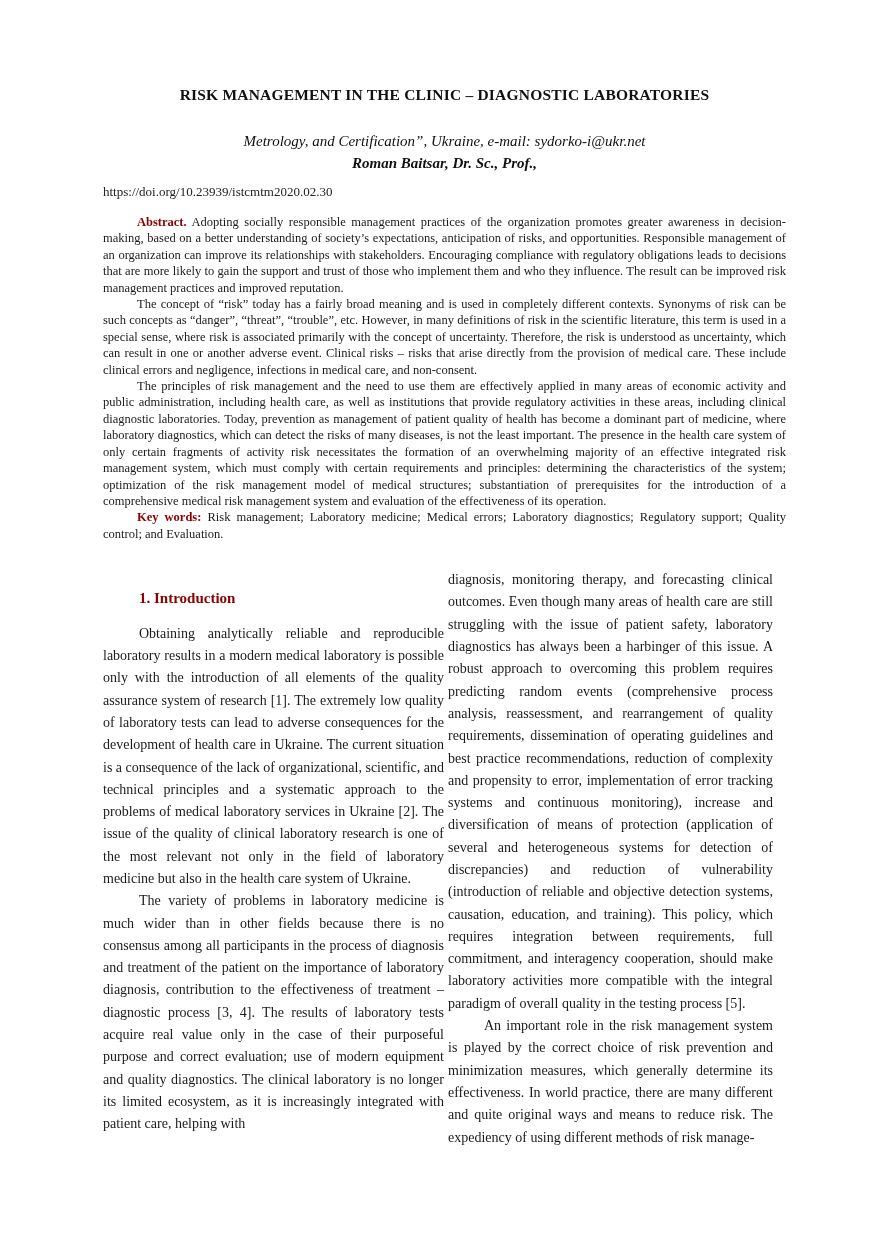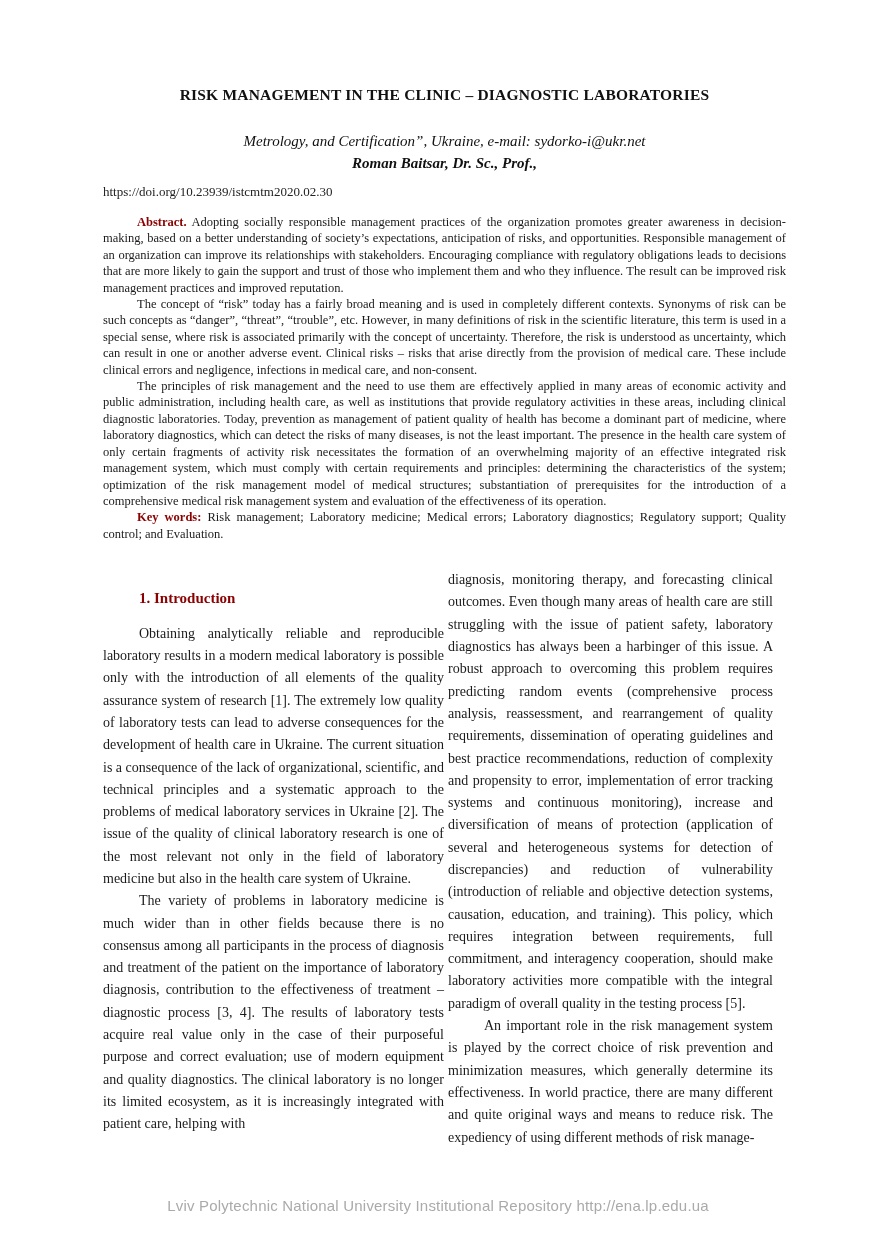--- a/index.html
+++ b/index.html
@@ -109,14 +109,13 @@
         <p class="indent">The variety of problems in laboratory medicine is much wider than in other fields because there is no consensus among all participants in the process of diagnosis and treatment of the patient on the importance of laboratory diagnosis, contribution to the effectiveness of treatment – diagnostic process [3, 4]. The results of laboratory tests acquire real value only in the case of their purposeful purpose and correct evaluation; use of modern equipment and quality diagnostics. The clinical laboratory is no longer its limited ecosystem, as it is increasingly integrated with patient care, helping with</p>
       </div>
       <div class="col-right">
         <p class="no-indent">diagnosis, monitoring therapy, and forecasting clinical outcomes. Even though many areas of health care are still struggling with the issue of patient safety, laboratory diagnostics has always been a harbinger of this issue. A robust approach to overcoming this problem requires predicting random events (comprehensive process analysis, reassessment, and rearrangement of quality requirements, dissemination of operating guidelines and best practice recommendations, reduction of complexity and propensity to error, implementation of error tracking systems and continuous monitoring), increase and diversification of means of protection (application of several and heterogeneous systems for detection of discrepancies) and reduction of vulnerability (introduction of reliable and objective detection systems, causation, education, and training). This policy, which requires integration between requirements, full commitment, and interagency cooperation, should make laboratory activities more compatible with the integral paradigm of overall quality in the testing process [5].</p>
         <p class="indent">An important role in the risk management system is played by the correct choice of risk prevention and minimization measures, which generally determine its effectiveness. In world practice, there are many different and quite original ways and means to reduce risk. The expediency of using different methods of risk manage-</p>
       </div>
     </div>
 
   </div>
 
-  <div class="page-footer">Lviv Polytechnic National University Institutional Repository http://ena.lp.edu.ua</div>
 </div>
 
 </body></html>

